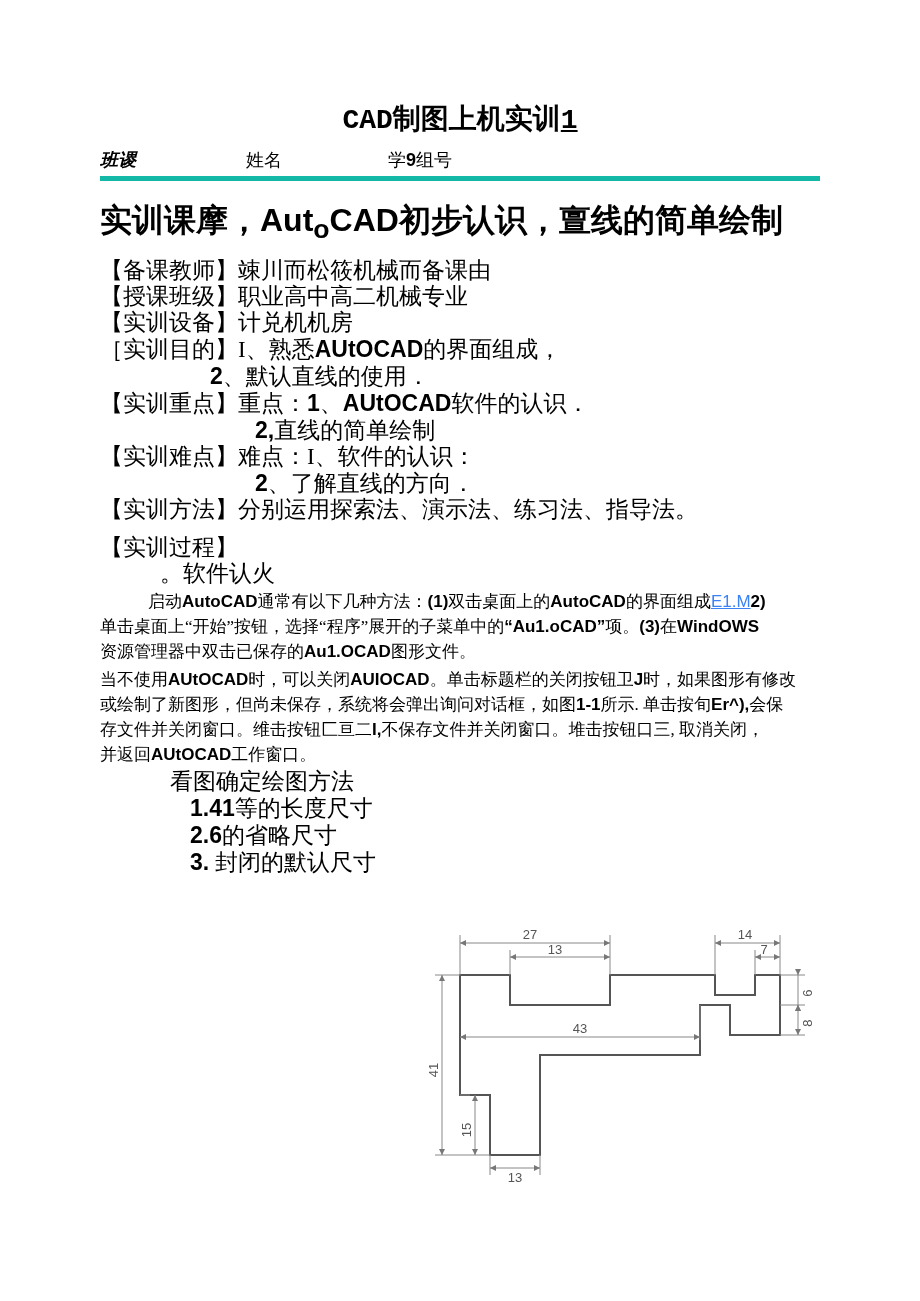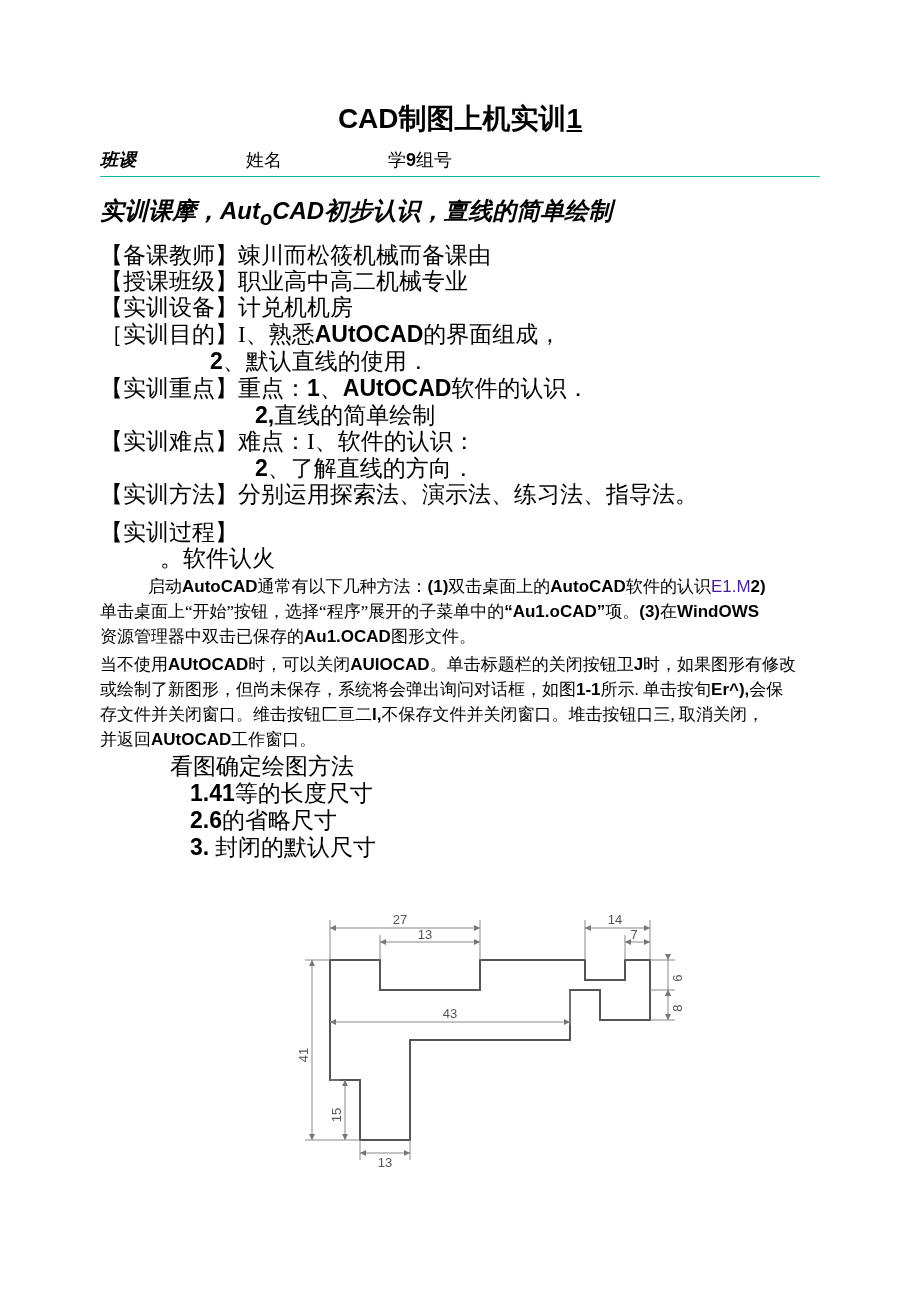--- a/index.html
+++ b/index.html
@@ -12,72 +12,71 @@
   .page {
     width: 920px;
     min-height: 1301px;
     padding: 100px 100px 60px 100px;
     box-sizing: border-box;
   }
   .title {
     text-align: center;
     font-size: 28px;
     font-weight: bold;
-    font-family: Liberation Sans, sans-serif;
+    font-family: Liberation Mono, monospace;
     margin-bottom: 8px;
   }
   .title .num {
     text-decoration: underline;
   }
   .form-line {
     font-size: 18px;
     display: flex;
     justify-content: flex-start;
     gap: 0;
-    border-bottom: 1px solid #14b8a6;
+    border-bottom: 5px solid #14b8a6;
     padding: 2px 0 4px 0;
     margin-bottom: 18px;
   }
   .form-line span {
     white-space: nowrap;
   }
   .fl-ban { font-style: italic; font-weight: bold; margin-right: 110px; }
   .fl-name { margin-right: 106px; }
   .fl-xue { }
   .fl-zu {}
   .subtitle {
-    font-size: 24px;
+    font-size: 32px;
     font-family: "Microsoft YaHei", Arial, sans-serif;
     margin: 14px 0 14px 0;
     font-weight: bold;
-    font-style: italic;
   }
   .row {
     font-size: 23px;
     line-height: 24px;
     margin: 2px 0;
     font-family: "SimSun", serif;
   }
   .row.indent1 { padding-left: 110px; }
   .row.indent-dot { padding-left: 60px; }
   .row.indent-body { padding-left: 70px; }
   .row.indent-body2 { padding-left: 90px; }
   .bold { font-weight: bold; font-family: Arial, "Microsoft YaHei", sans-serif; }
   .para {
     font-size: 17px;
     line-height: 25px;
     margin: 3px 0;
   }
   .para .ti { text-indent: 48px; display: block;}
-  .link { color: #4c1d95; font-family: Arial, sans-serif; }
+  .link { color: #3b82f6; font-family: Arial, sans-serif; text-decoration: underline; }
   .sec-gap { margin-top: 14px;}
   .drawing-wrap {
     margin-top: 30px;
     display: flex;
-    justify-content: center;
+    justify-content: flex-end;
   }
   svg { display:block;}
 </style>
 </head>
 <body>
 
 <div class="page">
 
   <div class="title">
     <span>CAD制图上机实训</span><span class="num">1</span>
@@ -125,21 +124,21 @@
   </div>
   <div class="row">
     <span>【实训方法】</span><span>分别运用探索法、演示法、练习法、指导法。</span>
   </div>
 
   <div class="row sec-gap">【实训过程】</div>
   <div class="row indent-dot">。软件认火</div>
 
   <div class="para">
     <span class="ti">
-      <span>启动</span><span class="bold">AutoCAD</span><span>通常有以下几种方法：</span><span class="bold">(1)</span><span>双击桌面上的</span><span class="bold">AutoCAD</span><span>软件的认识</span><span class="link">E1.M</span><span class="bold">2)</span>
+      <span>启动</span><span class="bold">AutoCAD</span><span>通常有以下几种方法：</span><span class="bold">(1)</span><span>双击桌面上的</span><span class="bold">AutoCAD</span><span>的界面组成</span><span class="link">E1.M</span><span class="bold">2)</span>
     </span>
     <span>单击桌面上“开始”按钮，选择“程序”展开的子菜单中的</span><span class="bold">“Au1.oCAD”</span><span>项。</span><span class="bold">(3)</span><span>在</span><span class="bold">WindOWS</span>
     <br>
     <span>资源管理器中双击已保存的</span><span class="bold">Au1.OCAD</span><span>图形文件。</span>
   </div>
 
   <div class="para">
     <span>当不使用</span><span class="bold">AUtOCAD</span><span>时，可以关闭</span><span class="bold">AUIOCAD</span><span>。单击标题栏的关闭按钮卫</span><span class="bold">J</span><span>时，如果图形有修改</span>
     <br>
     <span>或绘制了新图形，但尚未保存，系统将会弹出询问对话框，如图</span><span class="bold">1-1</span><span>所示. 单击按旬</span><span class="bold">Er^),</span><span>会保</span>

